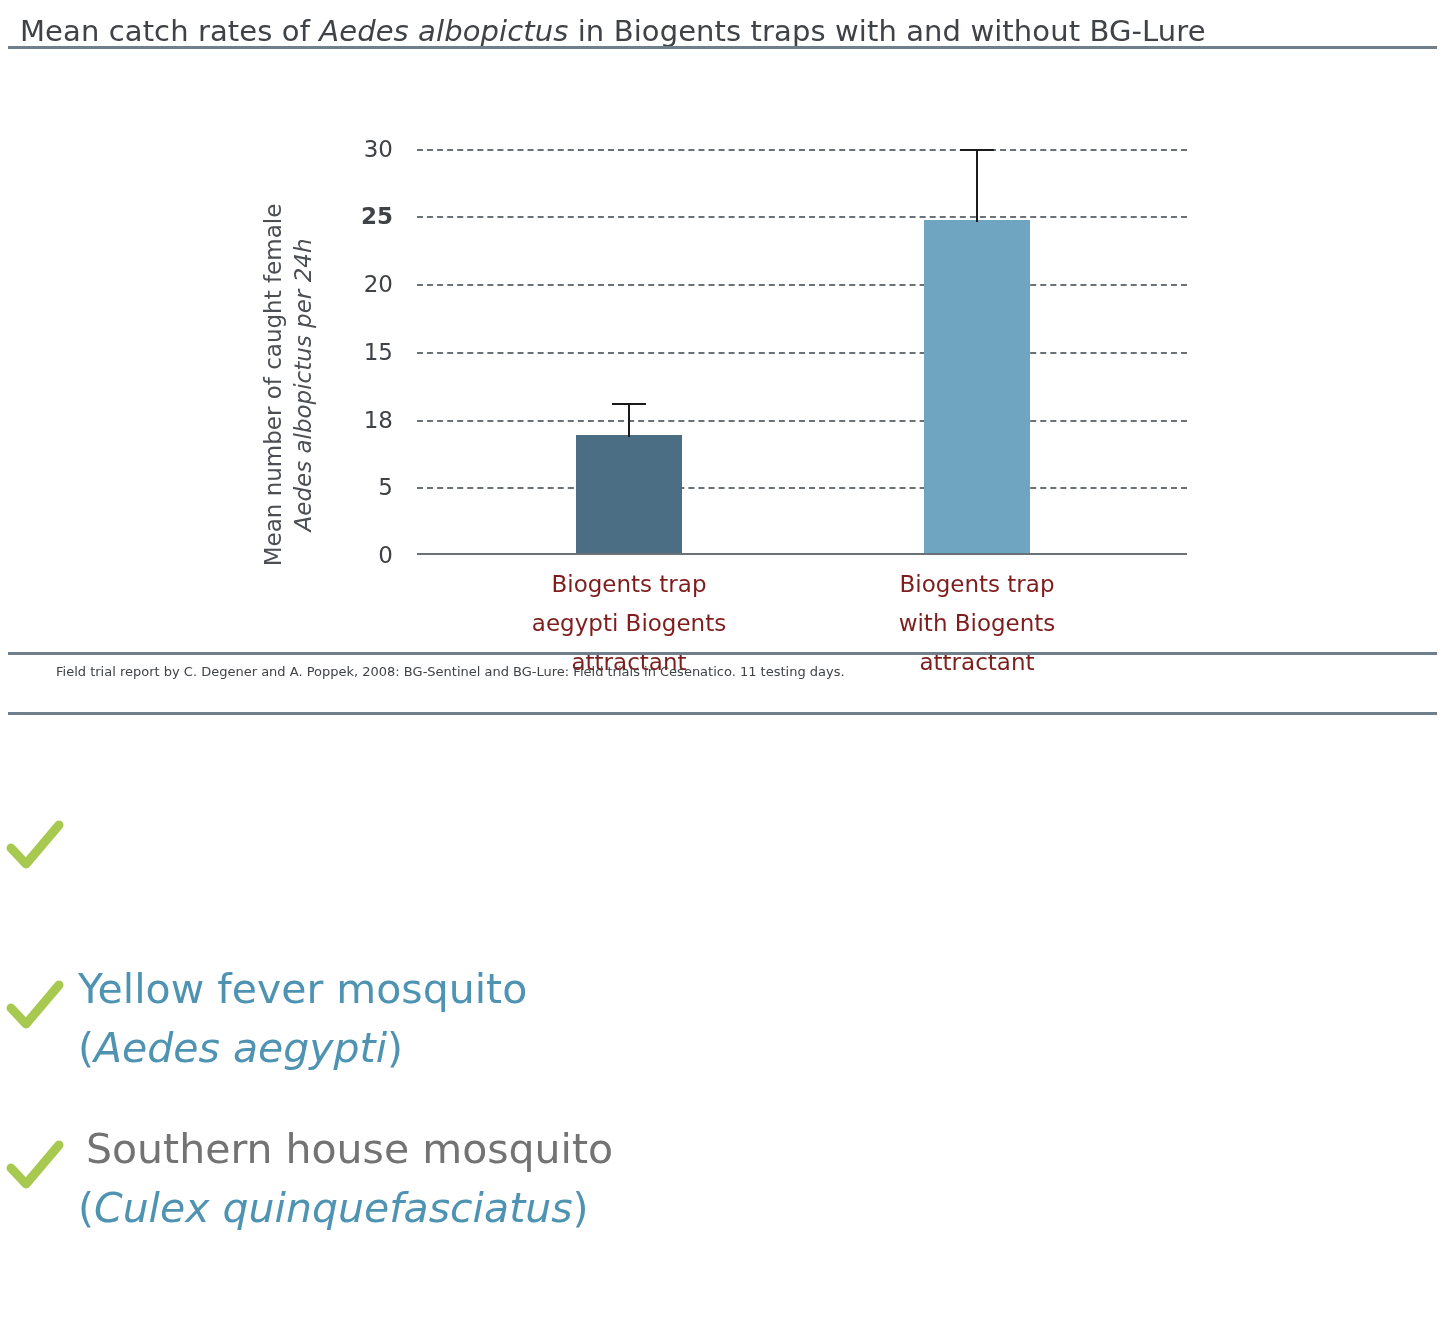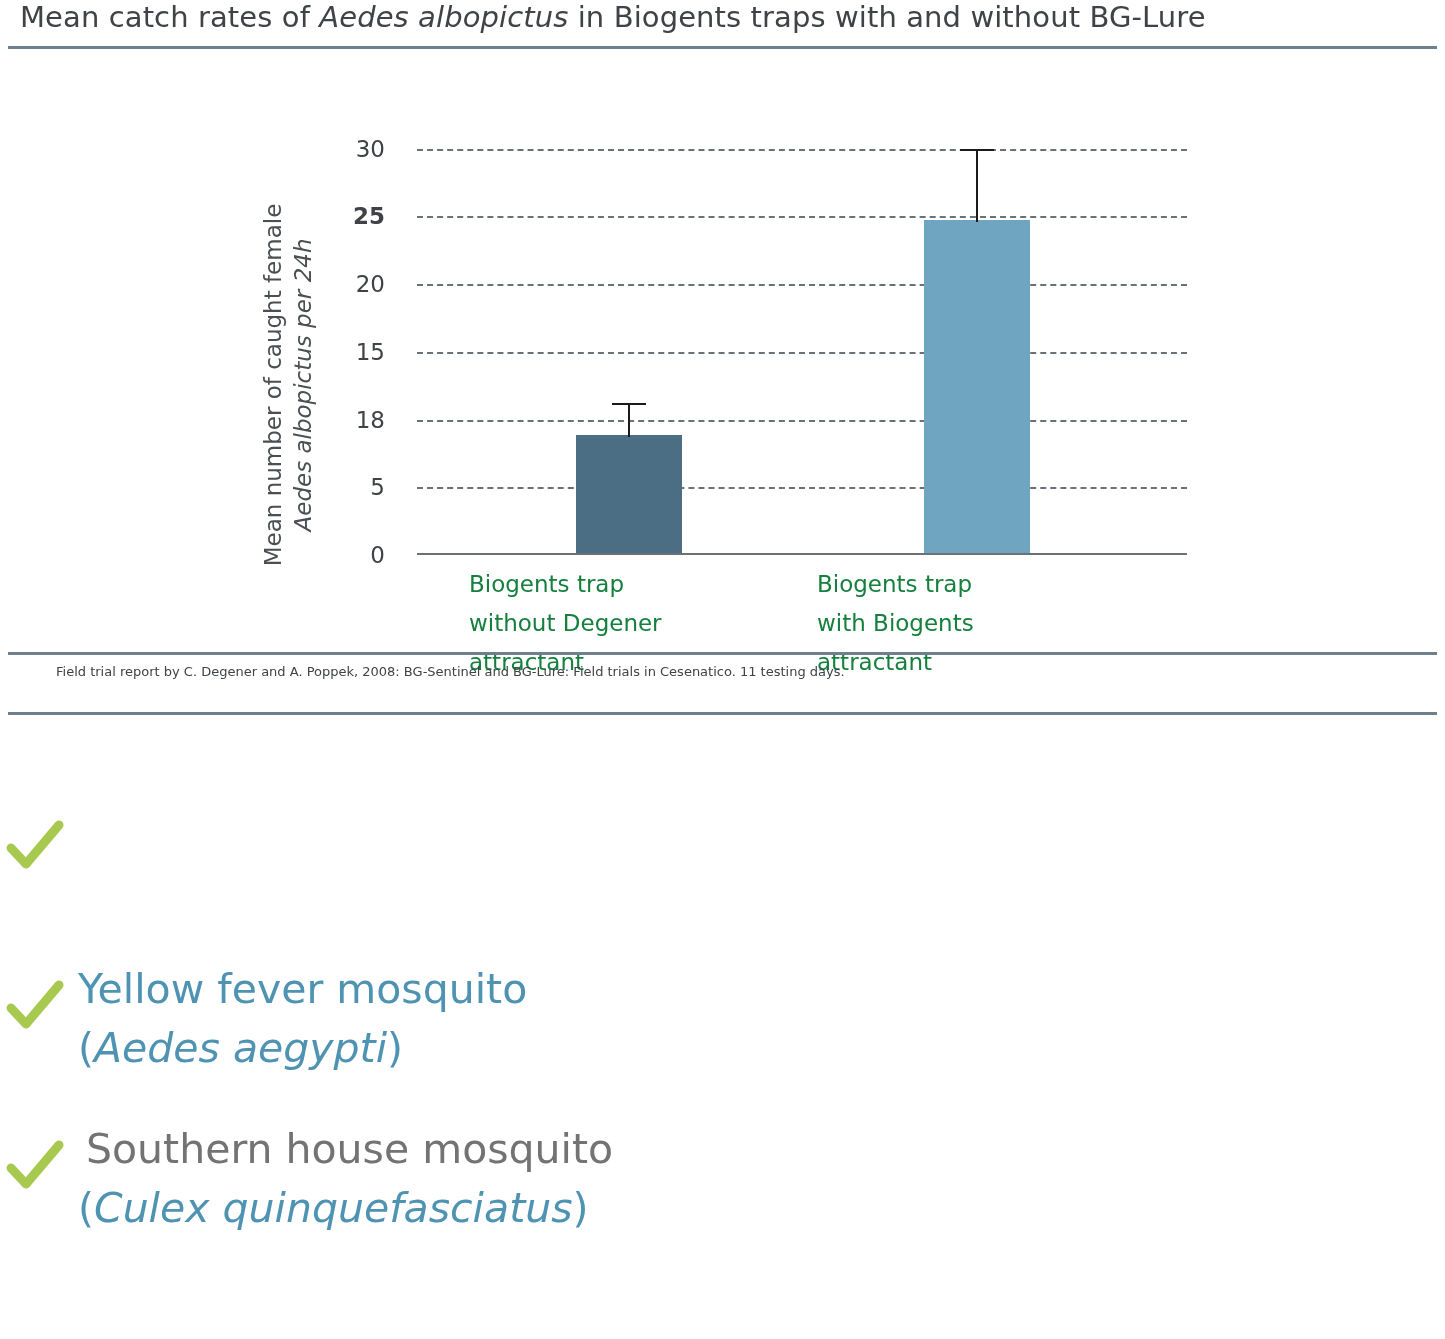--- a/index.html
+++ b/index.html
@@ -17,21 +17,21 @@
   }
 
   
   .title-wrap {
     position: absolute;
     left: 0;
     top: 0;
     width: 1168px;
     height: 48px;
     display: flex;
-    align-items: flex-start;
+    align-items: flex-end;
   }
   .title {
     font-size: 29px;
     color: #3f4246;
     letter-spacing: 0.1px;
     padding-left: 20px;
     white-space: nowrap;
   }
   .title em { font-style: italic; }
 
@@ -97,21 +97,21 @@
   }
   .y-ticks {
     position: absolute;
     left: -20px;
     top: 0;
     width: 0;
     height: 420px;
   }
   .ytick {
     position: absolute;
-    right: 12px;
+    right: 4px;
     transform: translateY(-50%);
     font-size: 23px;
     color: #3f4246;
     white-space: nowrap;
   }
   .gridline {
     position: absolute;
     left: 0;
     width: 770px;
     height: 0;
@@ -135,23 +135,24 @@
 
   .cat-labels {
     position: absolute;
     left: 417px;
     top: 505px;
     width: 770px;
     height: 120px;
   }
   .cat {
     position: absolute;
+    text-align: center;
     font-size: 23px;
     line-height: 39px;
-    color: #15803d;
+    color: #7f1d1d;
   }
 
   
   .caption {
     position: absolute;
     left: 56px;
     top: 664px;
     font-size: 13px;
     color: #3f4246;
     white-space: nowrap;
@@ -234,21 +235,21 @@
         <div class="ytick" style="top: 216.774px;">15</div>
         <div class="ytick" style="top: 149.032px;">20</div>
         <div class="ytick" style="top: 81.2903px; font-weight: bold;">25</div>
         <div class="ytick" style="top: 13.5484px;">30</div>
       </div>
   </div>
 
   <div class="cat-labels" id="cat-labels">
       <div class="cat" style="left: 52px; width: 320px; top: 0px;">
         <div>Biogents trap</div>
-        <div>without Degener</div>
+        <div>aegypti Biogents</div>
         <div>attractant</div>
       </div>
       <div class="cat" style="left: 400px; width: 320px; top: 0px;">
         <div>Biogents trap</div>
         <div>with Biogents</div>
         <div>attractant</div>
       </div>
     </div>
 </div>
 

